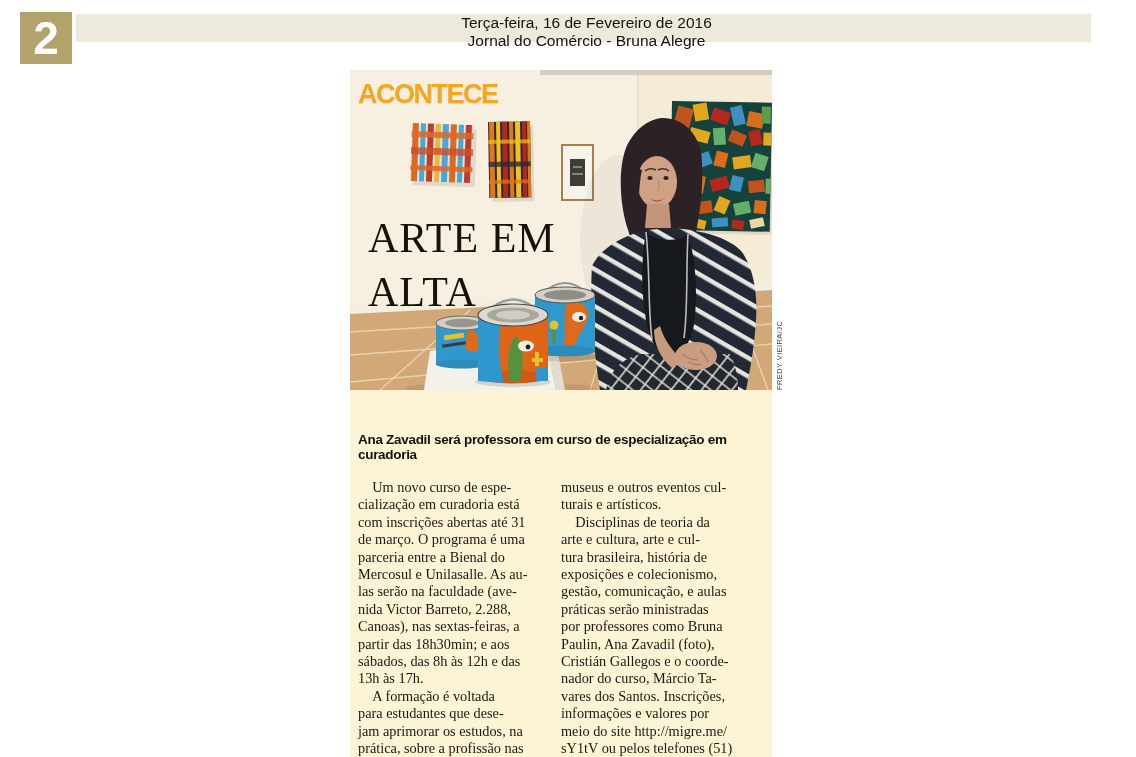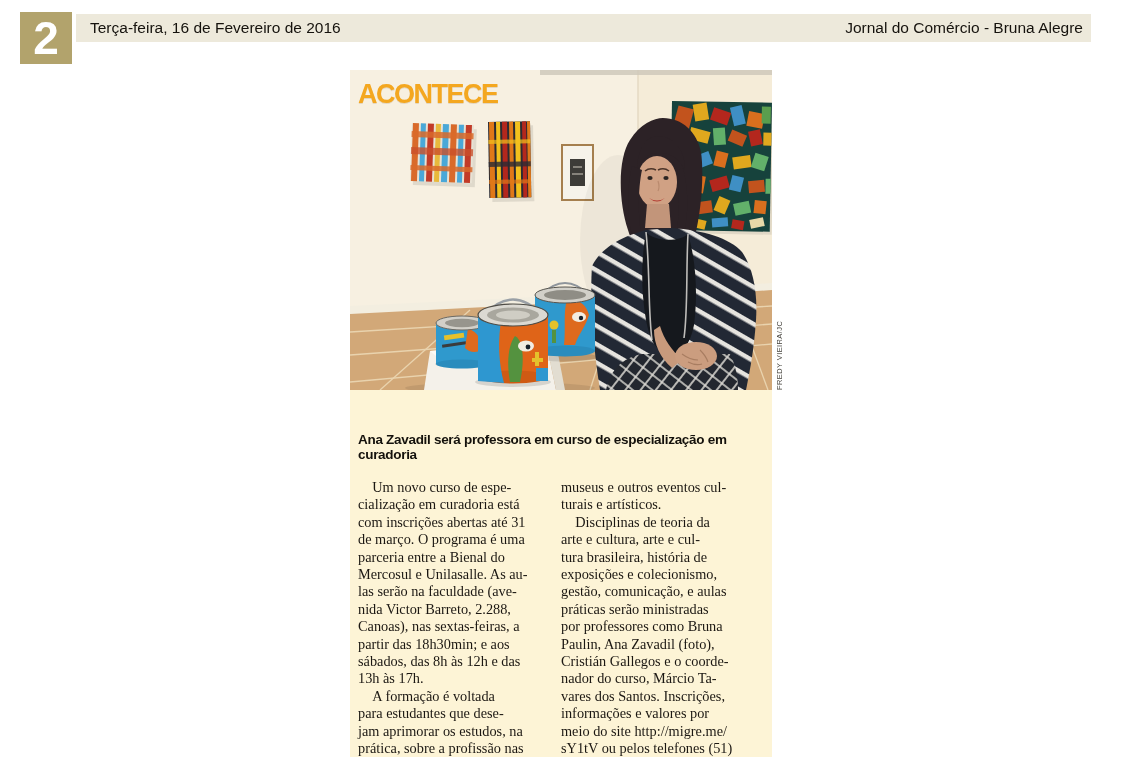--- a/index.html
+++ b/index.html
@@ -16,20 +16,21 @@
   .folio-box .num{
     color:#ffffff;font-weight:bold;font-size:46px;line-height:1;
     font-family:"Liberation Sans",sans-serif;
   }
   .header-band{
     position:absolute;left:76px;top:14px;width:1015px;height:28px;
     background:var(--band_bg,#ede9db);
     display:flex;align-items:center;justify-content:space-between;
     box-sizing:border-box;padding:0 8px 0 14px;
     font-size:15.5px;
+    flex-direction:column;
   }
   .article{
     position:absolute;left:350px;top:70px;width:422px;
     background:var(--article_bg,#fdf4d6);
   }
   .photo{position:relative;width:508px;height:320px;overflow:hidden;}
   .photo svg{display:block;}
   .section-label{
     position:absolute;left:8px;top:9px;
     font-size:27px;font-weight:900;letter-spacing:-1.5px;
@@ -248,20 +249,24 @@
           <rect x="57" y="50" width="4" height="14" fill="#e5c12b"></rect>
           <rect x="58" y="66" width="12" height="13" fill="#2e97d0"></rect>
           <ellipse cx="35" cy="13" rx="35" ry="11" fill="#dbd9d2" stroke="#4e4c46" stroke-width="1.2"></ellipse>
           <ellipse cx="35" cy="13" rx="26" ry="7.5" fill="#a9a79e"></ellipse>
           <ellipse cx="35" cy="13" rx="17" ry="4.5" fill="#cfcdc4"></ellipse>
         </g>
       </g>
     </svg>
 
     <div class="section-label">ACONTECE</div>
+    <div class="headline">
+      <span>ARTE EM</span>
+      <span>ALTA</span>
+    </div>
   </div>
 
   <div class="photo-credit">FREDY VIEIRA/JC</div>
 
   <div class="caption">Ana Zavadil será professora em curso de especialização em curadoria</div>
 
   <div class="columns">
     <div class="col">    Um novo curso de espe-
 cialização em curadoria está
 com inscrições abertas até 31

